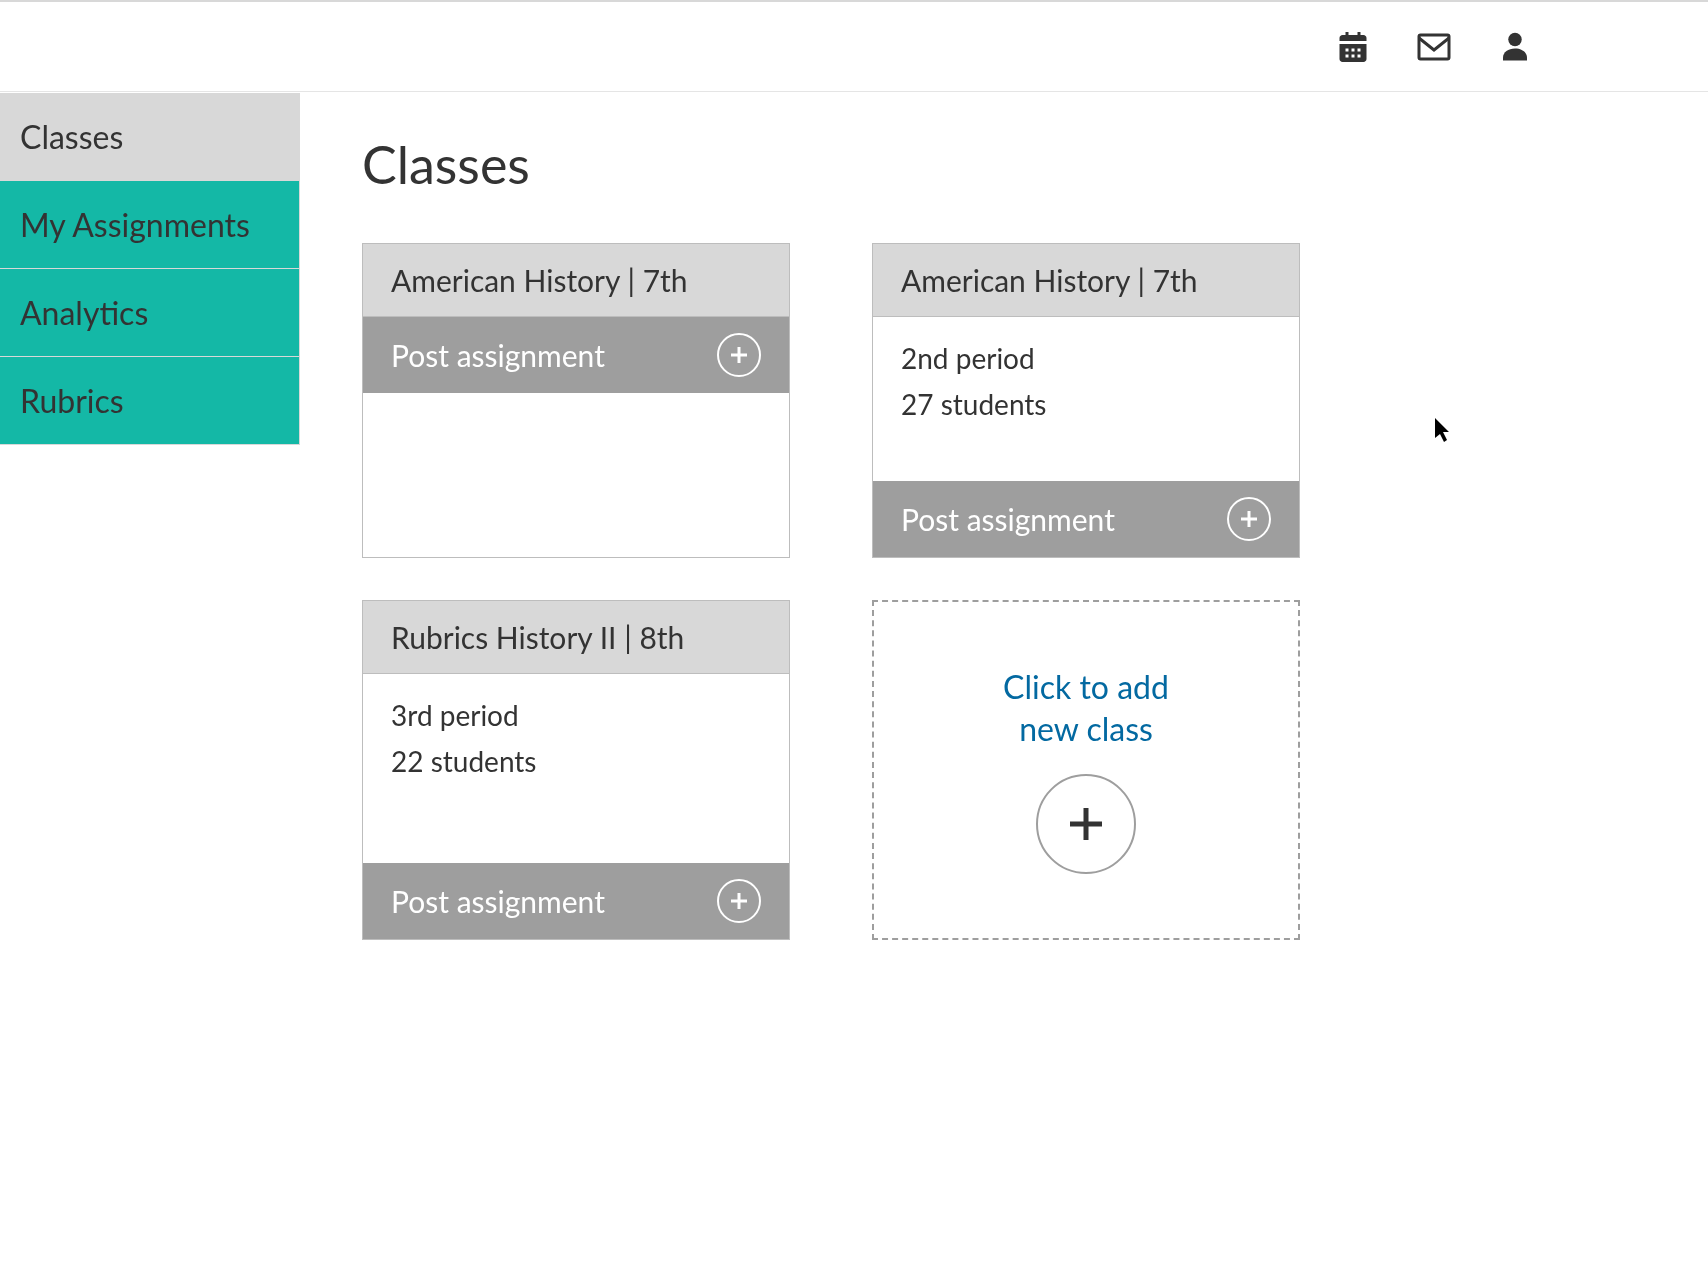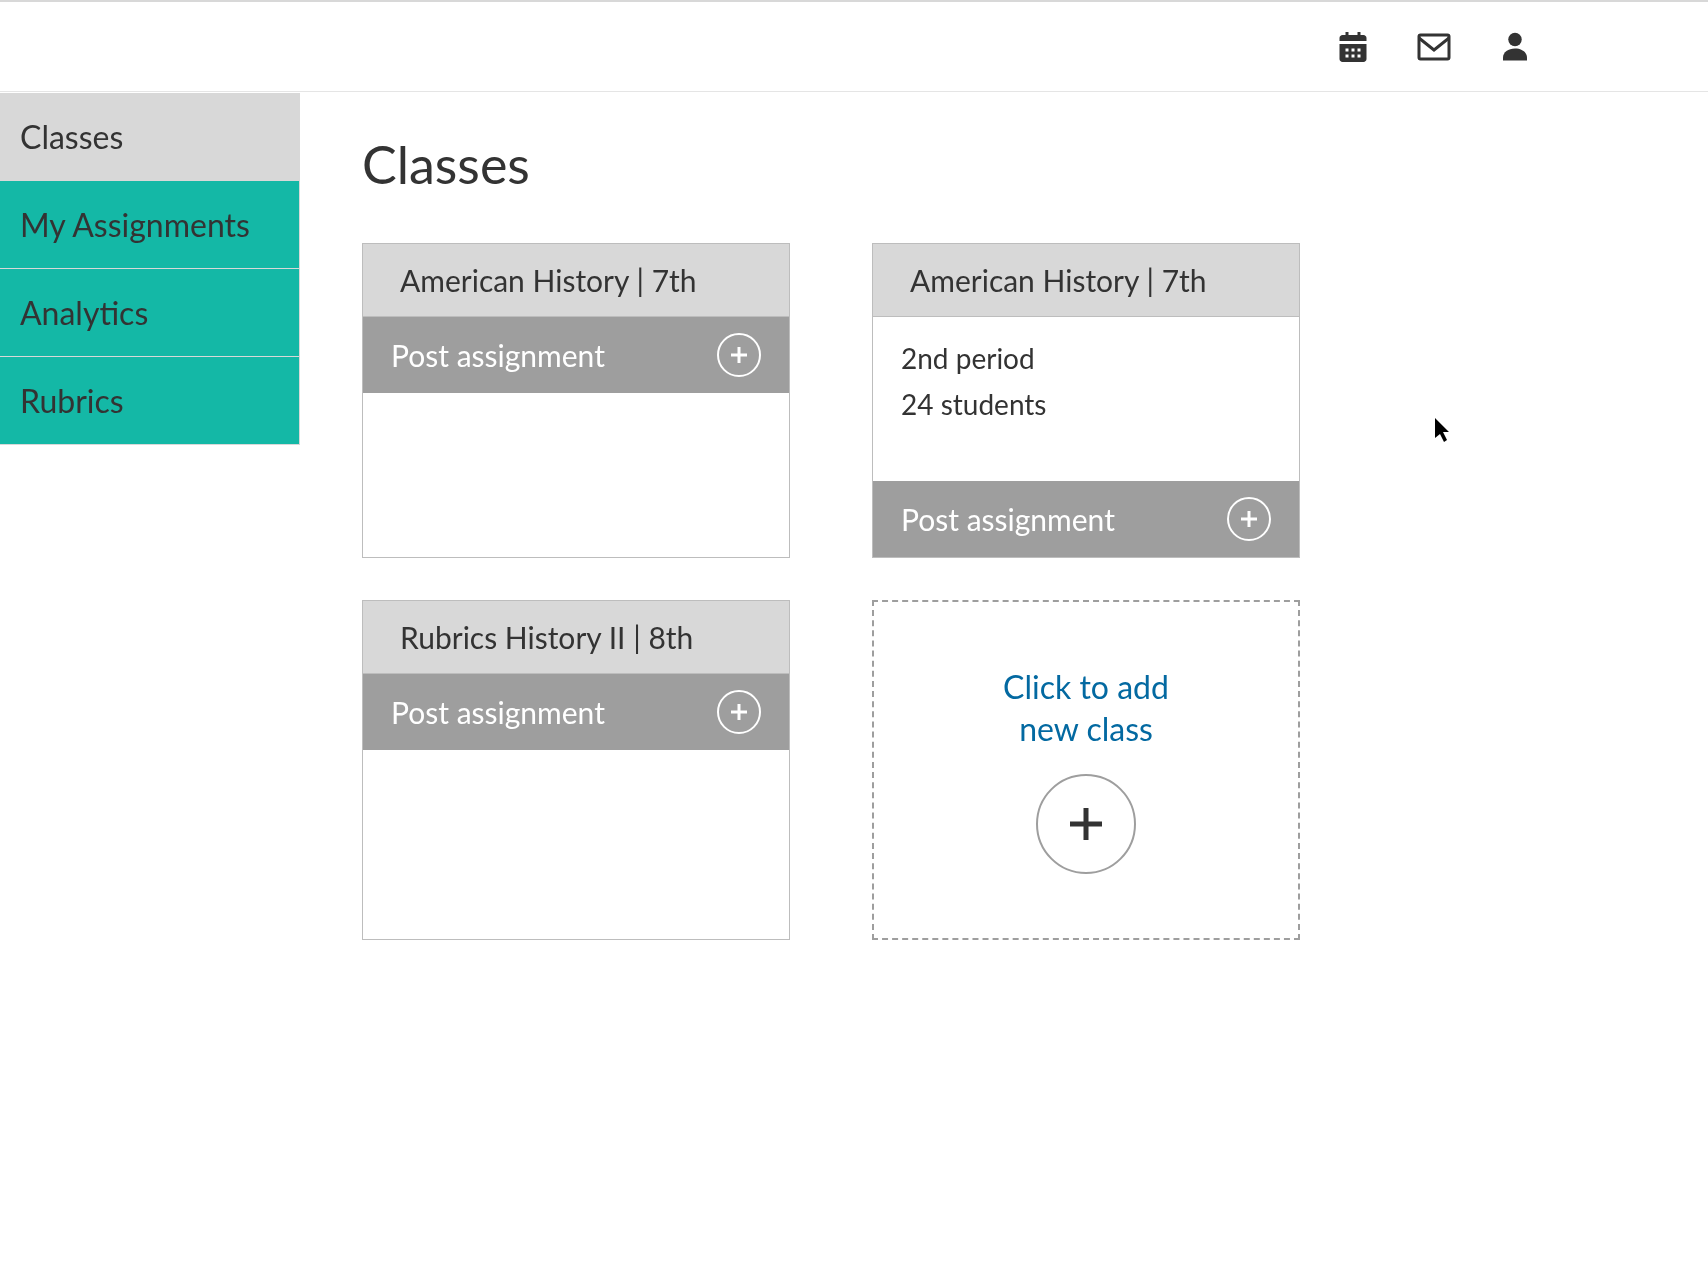--- a/index.html
+++ b/index.html
@@ -100,21 +100,21 @@
     }
     
     .class-card {
       border: 1px solid #bdbdbd;
       display: flex;
       flex-direction: column;
     }
     
     .card-header {
       background: #d8d8d8;
-      padding: 18px 37px;
+      padding: 18px 28px;
       font-size: 30px;
       color: #333;
       border-bottom: 1px solid #bdbdbd;
     }
     
     .card-body {
       padding: 24px 28px 48px 28px;
       background: #fff;
       flex: 1;
     }
@@ -254,34 +254,38 @@
               <path d="M12 4v16M4 12h16"></path>
             </svg>
         </span>
       </div>
     </div>
 
     <div class="class-card">
       <div class="card-header">American History | 7th</div>
       <div class="card-body">
         <div class="card-info-line">2nd period</div>
-        <div class="card-info-line">24 students</div>
+        <div class="card-info-line">27 students</div>
       </div>
       <div class="card-footer">
         <span class="post-assignment-label">Post assignment</span>
         <span class="plus-circle-icon">
           <svg viewBox="0 0 24 24" fill="none" stroke="#fff" stroke-width="3">
               <path d="M12 4v16M4 12h16"></path>
             </svg>
         </span>
       </div>
     </div>
 
     <div class="class-card">
       <div class="card-header">Rubrics History II | 8th</div>
+      <div class="card-body">
+        <div class="card-info-line">3rd period</div>
+        <div class="card-info-line">22 students</div>
+      </div>
       <div class="card-footer">
         <span class="post-assignment-label">Post assignment</span>
         <span class="plus-circle-icon">
           <svg viewBox="0 0 24 24" fill="none" stroke="#fff" stroke-width="3">
               <path d="M12 4v16M4 12h16"></path>
             </svg>
         </span>
       </div>
     </div>
 

